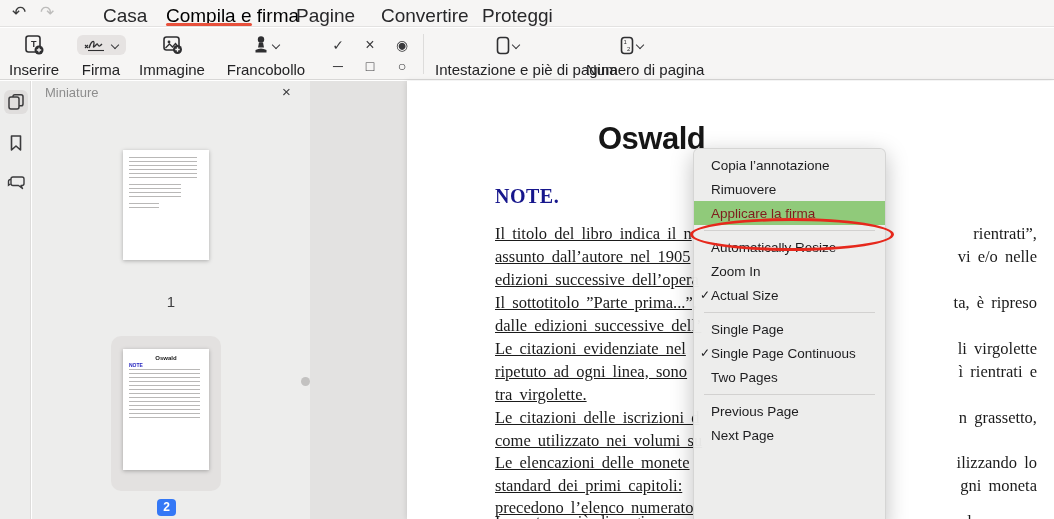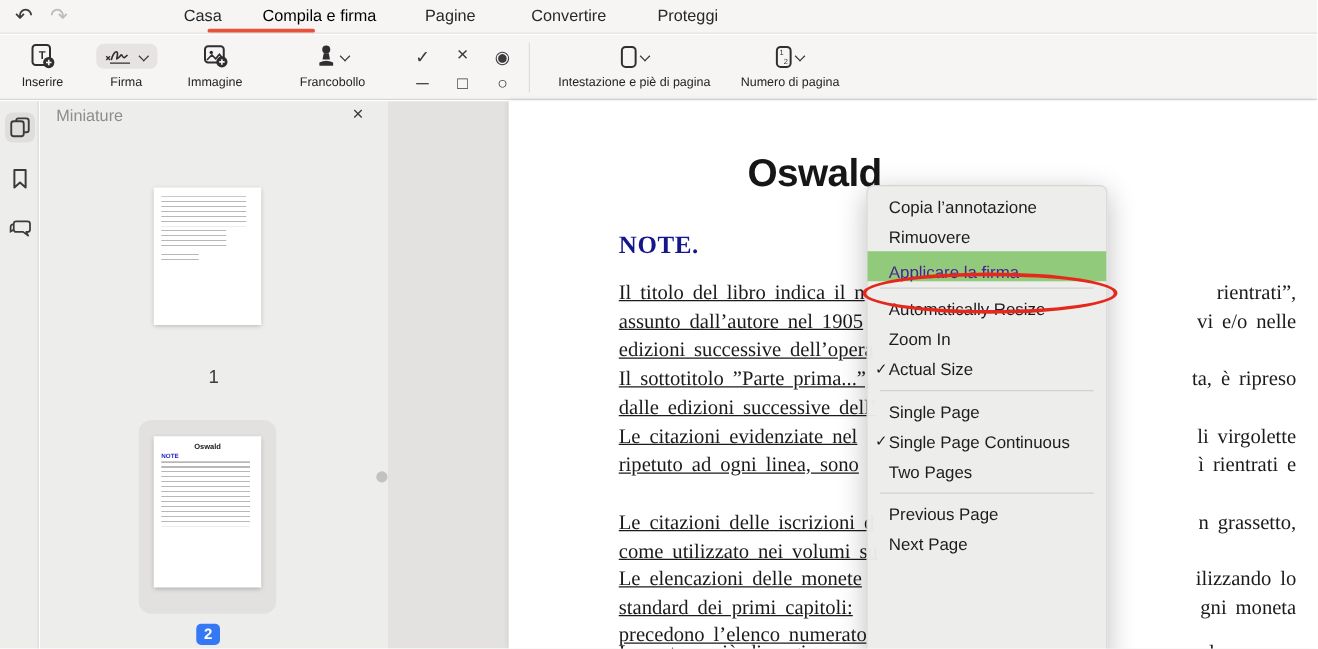--- a/index.html
+++ b/index.html
@@ -6,31 +6,31 @@
   html,body { background:#fff; }
   body { font-family:"Liberation Sans", sans-serif; }
   #app { position:relative; width:1054px; height:519px; overflow:hidden; background:#fff; }
 
   
   .tabbar { position:absolute; left:0; top:0; width:1054px; height:27px;
             background:#f6f5f4; border-bottom:1px solid #e3e2e1; }
   .histbtn { position:absolute; top:2px; font-size:17px; line-height:22px; cursor:default; }
   .undo { left:12px; color:#3c3c3c; }
   .redo { left:40px; color:#bdbcbb; }
-  .tab { position:absolute; top:5px; font-size:13px; color:#28282a;margin-left:44px; }
+  .tab { position:absolute; top:5px; font-size:19px; color:#28282a; }
   .tab.active { color:#000000; }
   .tab-underline { position:absolute; left:166px; top:23px; width:86px; height:3px;
                    border-radius:2px; background:#e8513c; }
 
   
   .toolbar { position:absolute; left:0; top:28px; width:1054px; height:52px;
              background:#f6f5f4; border-bottom:1px solid #d8d7d6; }
   .tbtn { position:absolute; top:4px; text-align:center; color:#2f2f31; }
   .tbtn .ic { height:26px; display:flex; align-items:center; justify-content:center; gap:3px; }
-  .tbtn .lbl { font-size:10px; margin-top:3px; color:#232325; white-space:nowrap; }
+  .tbtn .lbl { font-size:15px; margin-top:3px; color:#232325; white-space:nowrap; }
   .pillbg { background:#e6e3e2; border-radius:6px; padding:3px 7px; display:inline-flex;
             align-items:center; gap:4px; }
   .chev { width:7px; height:7px; position:relative; top:-2px; }
   .chev::after { content:""; position:absolute; left:0; top:2px; width:5px; height:5px;
                  border-right:1.6px solid #3a3a3c; border-bottom:1.6px solid #3a3a3c;
                  transform:rotate(45deg); }
   .shapes { position:absolute; left:322px; top:6px; display:grid;
             grid-template-columns:32px 32px 32px; grid-template-rows:21px 21px;
             justify-items:center; align-items:center; color:#3a3a3c; }
   .shapes span { font-size:14px; line-height:14px; }
@@ -81,21 +81,21 @@
   .dline .dr { float:right; }
 
   
   .menu { position:absolute; left:693px; top:148px; width:193px; height:380px;
           background:rgba(236,236,235,0.97); border:1px solid rgba(0,0,0,0.10);
           border-radius:6px 6px 0 0; box-shadow:0 6px 22px rgba(0,0,0,0.25);
           padding-top:4px; z-index:5; }
   .mi { height:24px; display:flex; align-items:center; font-size:13.5px; color:#1d1d1f;
         white-space:nowrap; }
   .mi .chk { width:17px; padding-left:6px; font-size:12px; flex:none; }
-  .mi.hl { background:#90ca7a; color:#4c1d95;align-items:flex-end; }
+  .mi.hl { background:#90ca7a; color:#7f1d1d; }
   .msep { height:10px; position:relative; }
   .msep::after { content:""; position:absolute; left:10px; right:10px; top:4.5px; height:1px;
                  background:#d2d1d0; }
   .annotation-oval { position:absolute; left:690px; top:218px; width:204px; height:33px;
                      border:3px solid #e6281c; border-radius:50%; z-index:6; }
 </style>
 </head>
 <body>
 
 <div id="app">
@@ -267,20 +267,24 @@
         <span class="dr"></span>
       </div>
     <div class="dline" style="top:258px">
         <span class="dl">Le citazioni evidenziate nel</span>
         <span class="dr">li virgolette</span>
       </div>
     <div class="dline" style="top:281px">
         <span class="dl">ripetuto ad ogni linea, sono</span>
         <span class="dr">ì rientrati e</span>
       </div>
+    <div class="dline" style="top:304px">
+        <span class="dl">tra virgolette.</span>
+        <span class="dr"></span>
+      </div>
     <div class="dline" style="top:327px">
         <span class="dl">Le citazioni delle iscrizioni d</span>
         <span class="dr">n grassetto,</span>
       </div>
     <div class="dline" style="top:350px">
         <span class="dl">come utilizzato nei volumi su</span>
         <span class="dr"></span>
       </div>
     <div class="dline" style="top:372px">
         <span class="dl">Le elencazioni delle monete</span>

